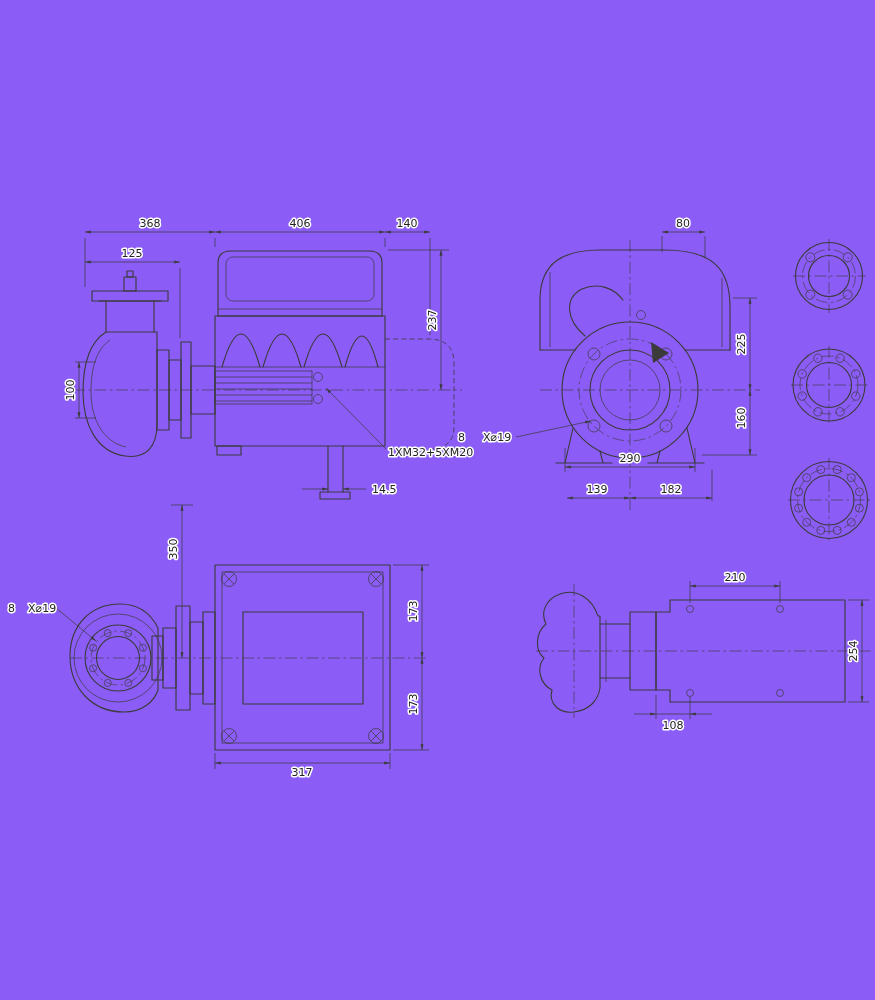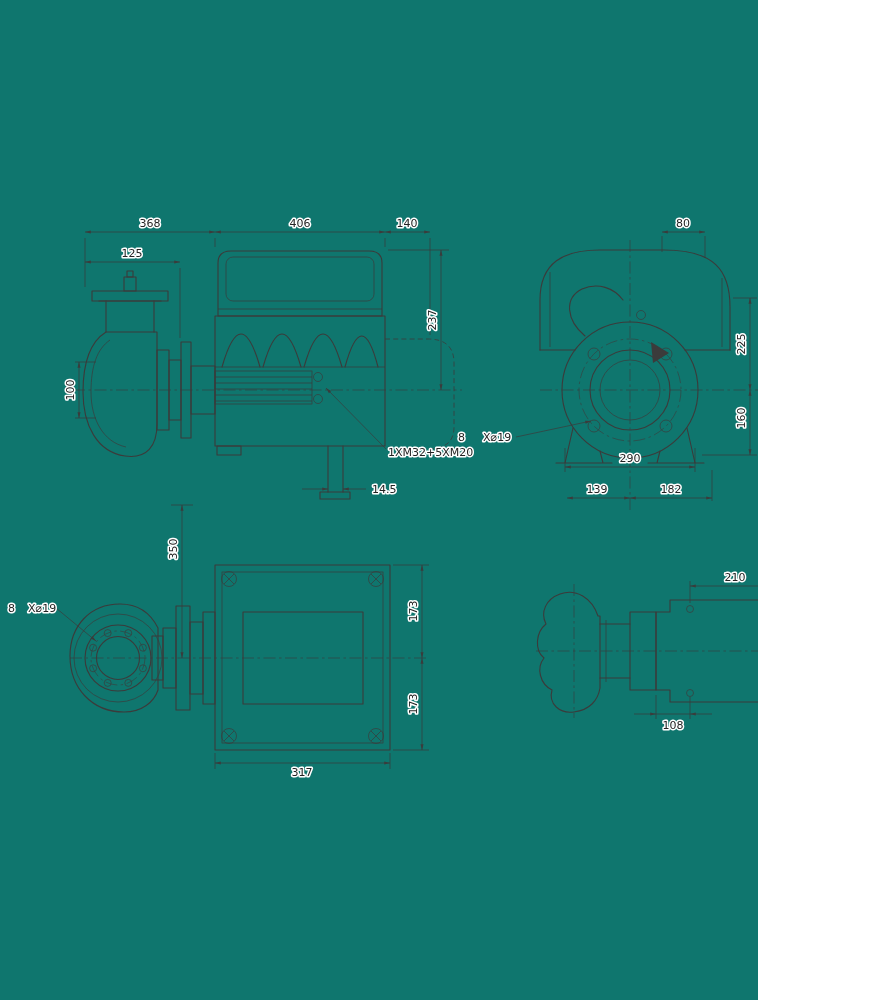--- a/index.html
+++ b/index.html
@@ -1,17 +1,17 @@
 <!DOCTYPE html>
 <html><head>
 <meta charset="utf-8">
 <title>Drawing</title>
 <style>
   html,body{margin:0;padding:0;background:#ffffff;}
-  .sheet{width:758px;height:1000px;background:#0f766e;position:relative;overflow:hidden;}
+  .sheet{width:875px;height:1000px;background:#8b5cf6;position:relative;overflow:hidden;}
   svg{display:block;}
   
   .o{fill:none;stroke:#3b3b3b;stroke-width:1.1;stroke-linejoin:round;stroke-linecap:round;}
   
   .t{fill:none;stroke:#3b3b3b;stroke-width:0.7;}
   
   .c{fill:none;stroke:#3b3b3b;stroke-width:0.6;stroke-dasharray:12 3.5 2.5 3.5;}
   
   .h{fill:none;stroke:#3b3b3b;stroke-width:0.8;stroke-dasharray:5 3.2;}
   .f{fill:#3b3b3b;stroke:none;}

